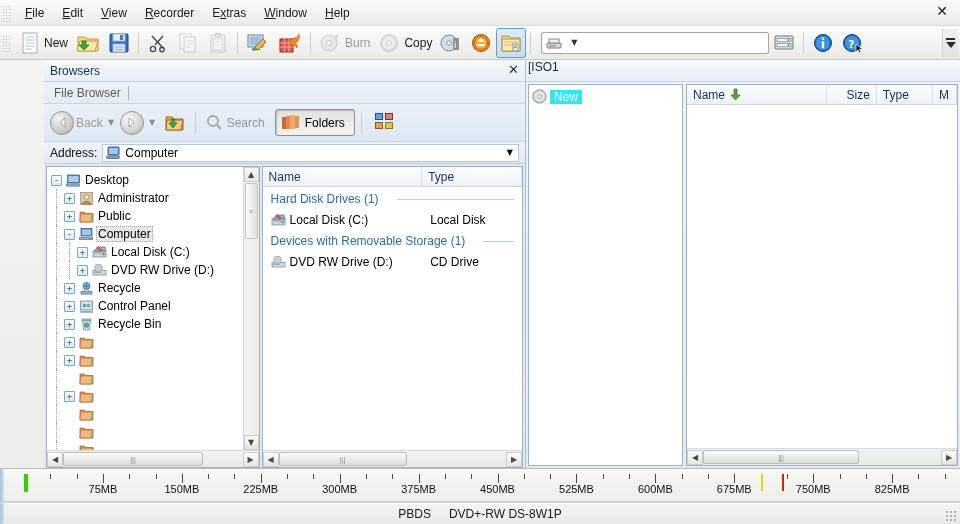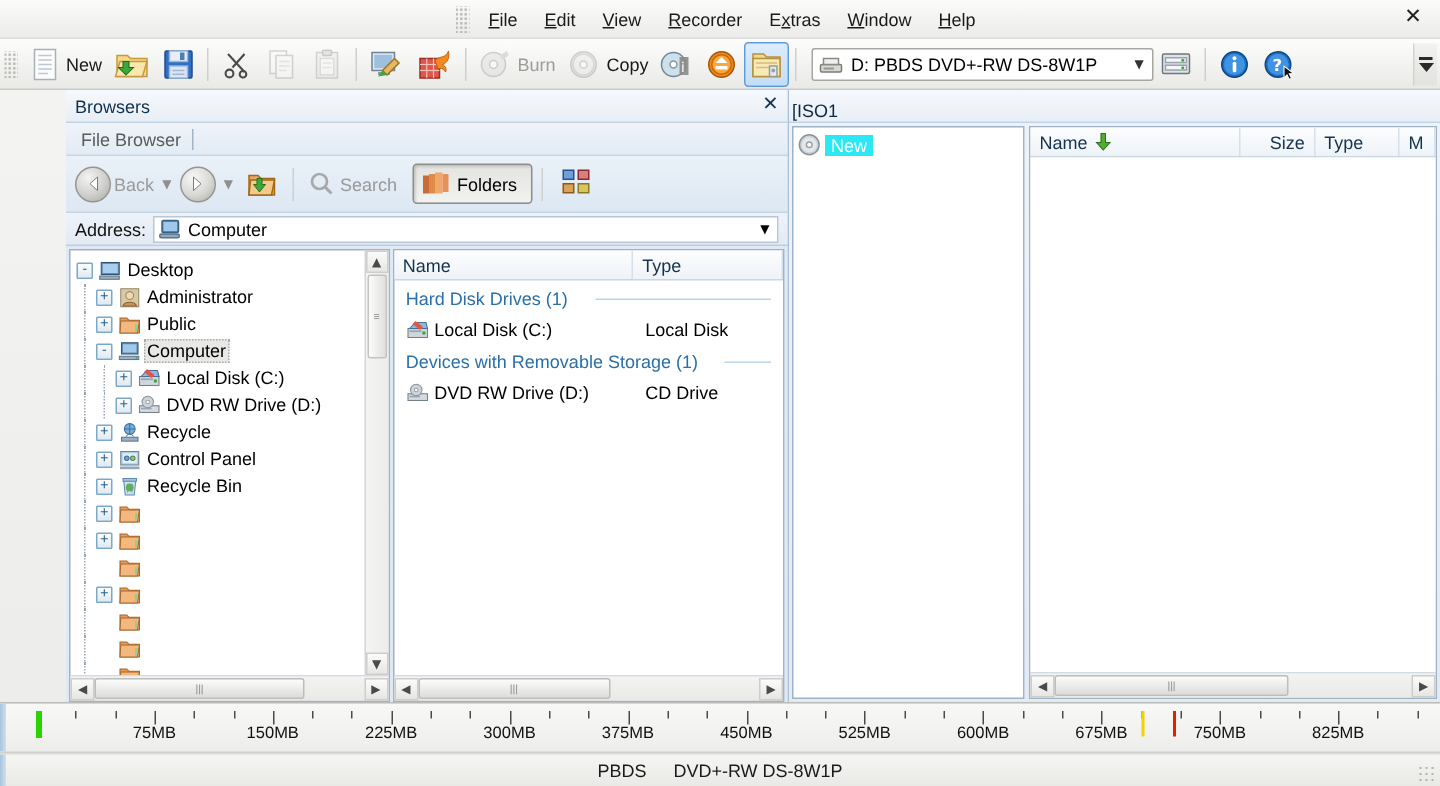--- a/index.html
+++ b/index.html
@@ -22,21 +22,20 @@
 
   
   .menubar {
     height: 26px;
     display: flex;
     align-items: center;
     background: linear-gradient(180deg,#fbfbfa 0%,#ebebe9 100%);
     border-bottom: 1px solid #dcdcd8;
     position: relative;
     flex: 0 0 26px;
-    justify-content: center;
   }
   .gripper {
     width: 9px; height: 18px;
     margin-left: 3px; margin-right: 4px;
     background-image: radial-gradient(circle, #b6b6b2 0.8px, transparent 1px);
     background-size: 3px 3px;
     background-position: 2px 1px;
     opacity: .9;
   }
   .menu-item {
@@ -403,21 +402,21 @@
 
   
   .right-dock {
     flex: 1 1 auto;
     display: flex; flex-direction: column;
     min-width: 0;
     background: linear-gradient(180deg,#eef3f9 0%,#e2eaf3 100%);
   }
   .comp-tabbar {
     height: 22px; flex: 0 0 22px;
-    display: flex; align-items: flex-end;
+    display: flex; align-items: flex-start;
     padding-left: 2px;
     background: linear-gradient(180deg,#f6f9fc 0%,#e7eef6 100%);
     border-bottom: 1px solid #c2d3e4;
     overflow: hidden;
   }
   .comp-tab {
     font-size: 12px; color: #10283f;
     padding: 0 6px; margin-left: -6px;
     white-space: nowrap;
   }
@@ -705,21 +704,20 @@
     <div class="tb-sep"></div>
 
     <div class="drive-combo">
       <span>
         <svg class="icon" width="16" height="14" viewBox="0 0 16 14">
           <rect x="1" y="7" width="14" height="5" rx="1" fill="#d8d8d4" stroke="#7a7a76"></rect>
           <rect x="3" y="3" width="10" height="4" fill="#efefec" stroke="#8a8a86"></rect>
           <rect x="3" y="9" width="7" height="1.4" fill="#9a9a96"></rect>
         </svg>
       </span>
-      <span class="drive-text">D: PBDS DVD+-RW DS-8W1P</span>
       <span class="drive-arrow">▼</span>
     </div>
 
     <div class="tb-btn">
       <span>
         <svg class="icon" width="22" height="20" viewBox="0 0 22 20">
           <rect x="2" y="3" width="18" height="13" rx="1" fill="#dfe4e8" stroke="#6d7780"></rect>
           <rect x="4" y="5.5" width="14" height="3.2" fill="#f4f6f8" stroke="#9aa4ac"></rect>
           <rect x="4" y="10.5" width="14" height="3.2" fill="#f4f6f8" stroke="#9aa4ac"></rect>
           <circle cx="15.5" cy="7.1" r="1" fill="#3aa83a"></circle>

